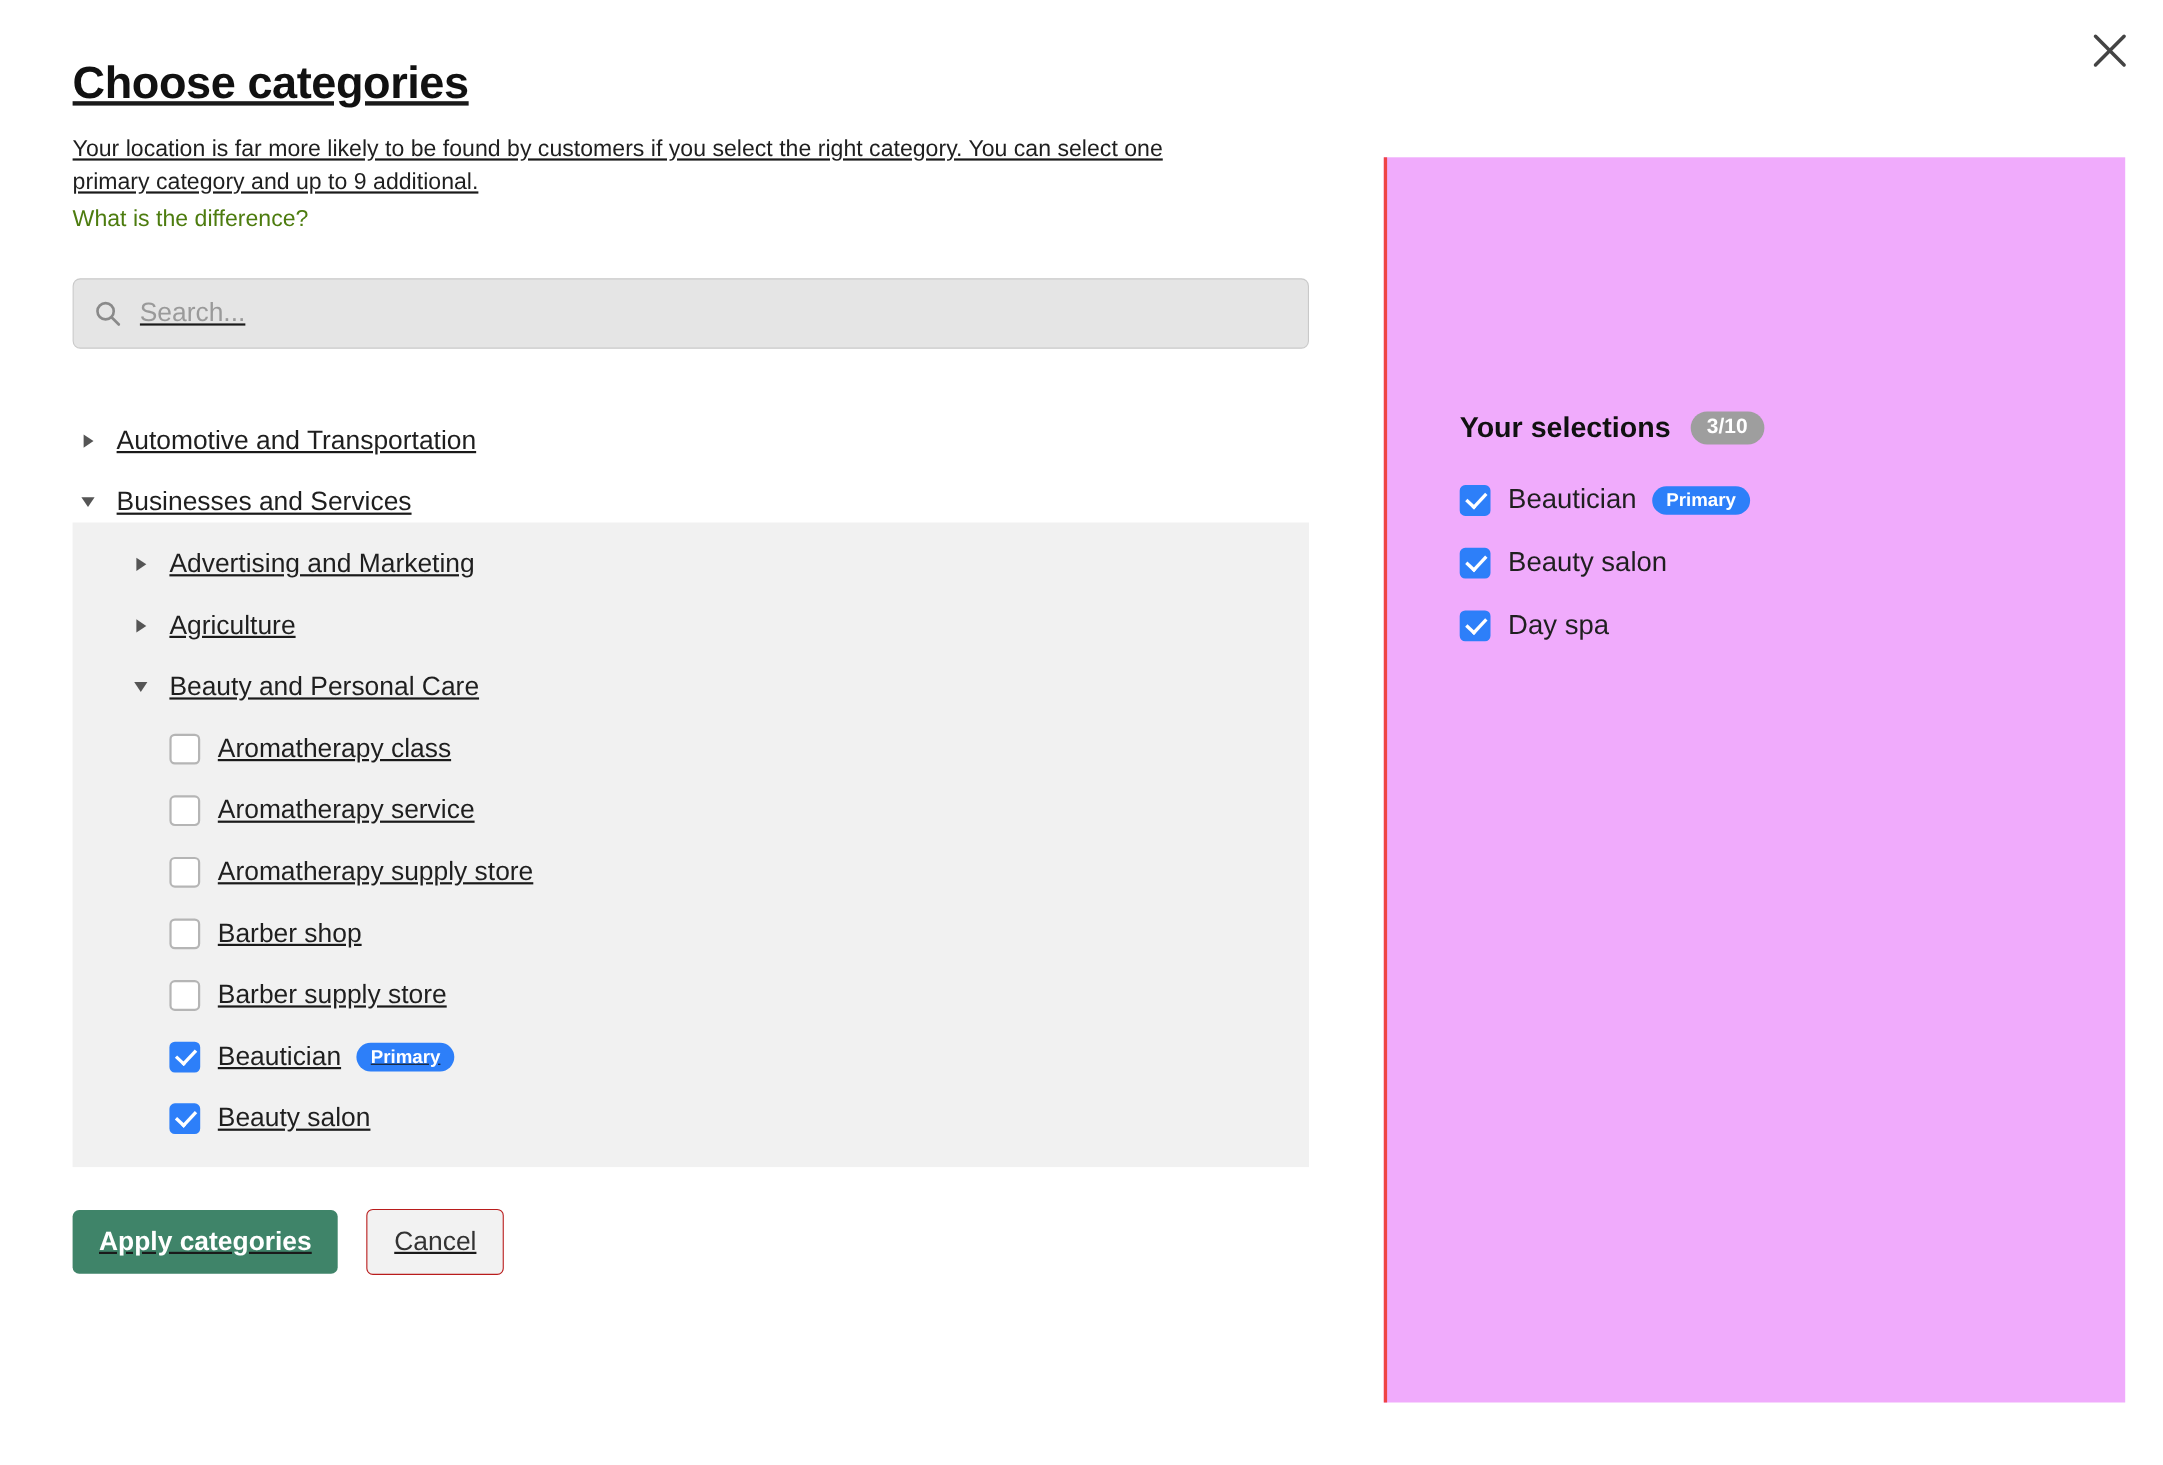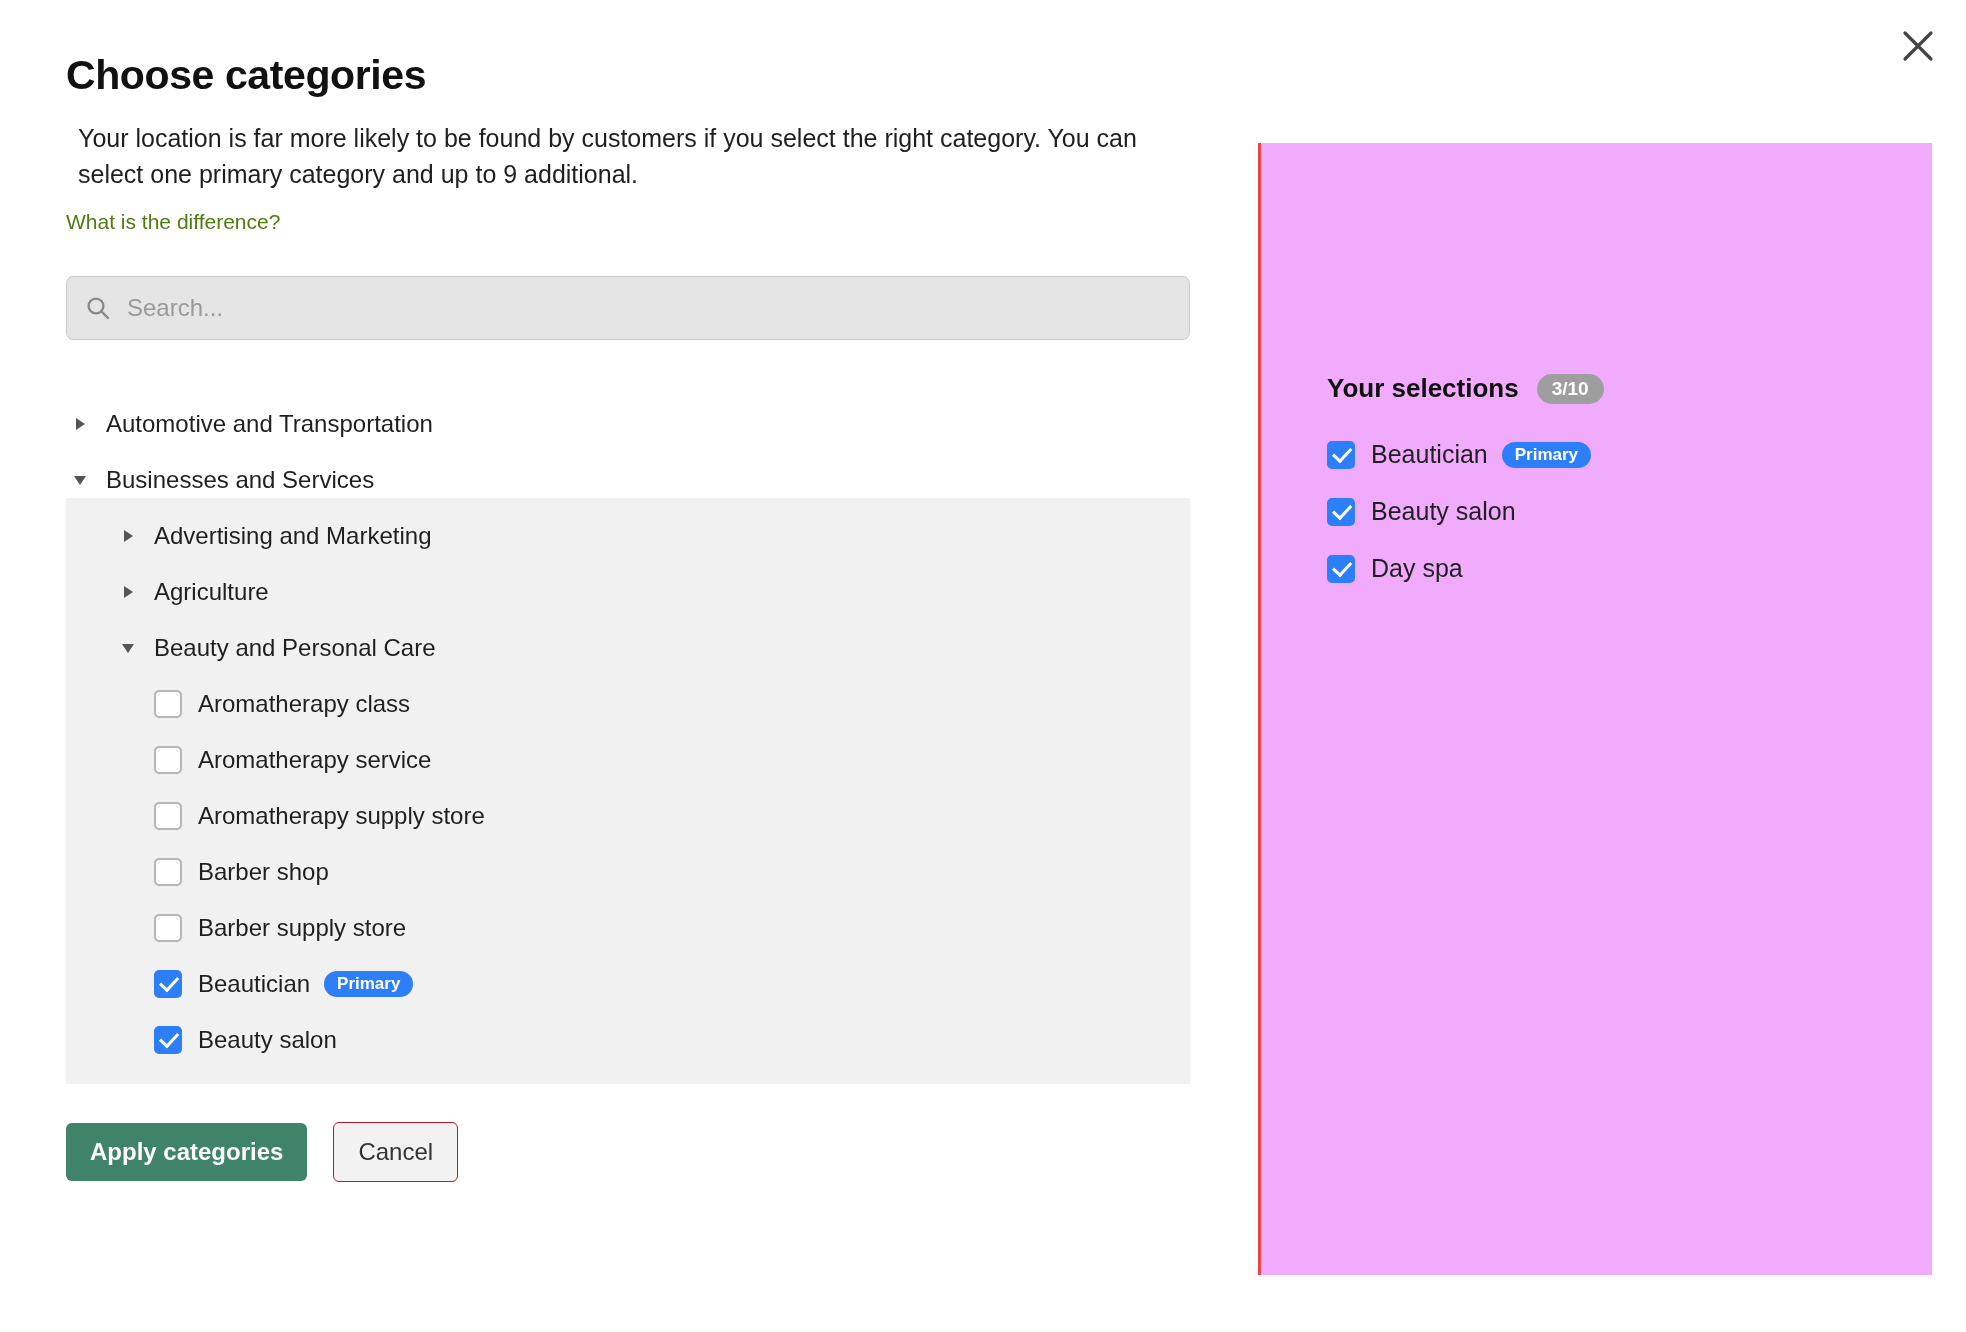--- a/index.html
+++ b/index.html
@@ -34,34 +34,35 @@
   }
   .close-btn svg { display: block; }
 
   
   .wrap {
     position: absolute;
     left: 0; top: 0;
     width: 1966px;
     height: 1208px;
     padding: 52px 0 0 66px;
+    text-decoration: underline;
   }
   .title {
     font-size: 41px;
     font-weight: bold;
     letter-spacing: -0.4px;
     margin: 0 0 22px 0;
     color: #111;
   }
   .desc {
-    font-size: 25px;
+    font-size: 21px;
     line-height: 1.42;
     color: #1f1f1f;
     max-width: 1060px;
-    margin: 12px;
+    margin: 0;
   }
   .link {
     display: inline-block;
     margin-top: 6px;
     font-size: 21px;
     color: #4d7c0f;
     text-decoration: none;
     cursor: pointer;
   }
 

